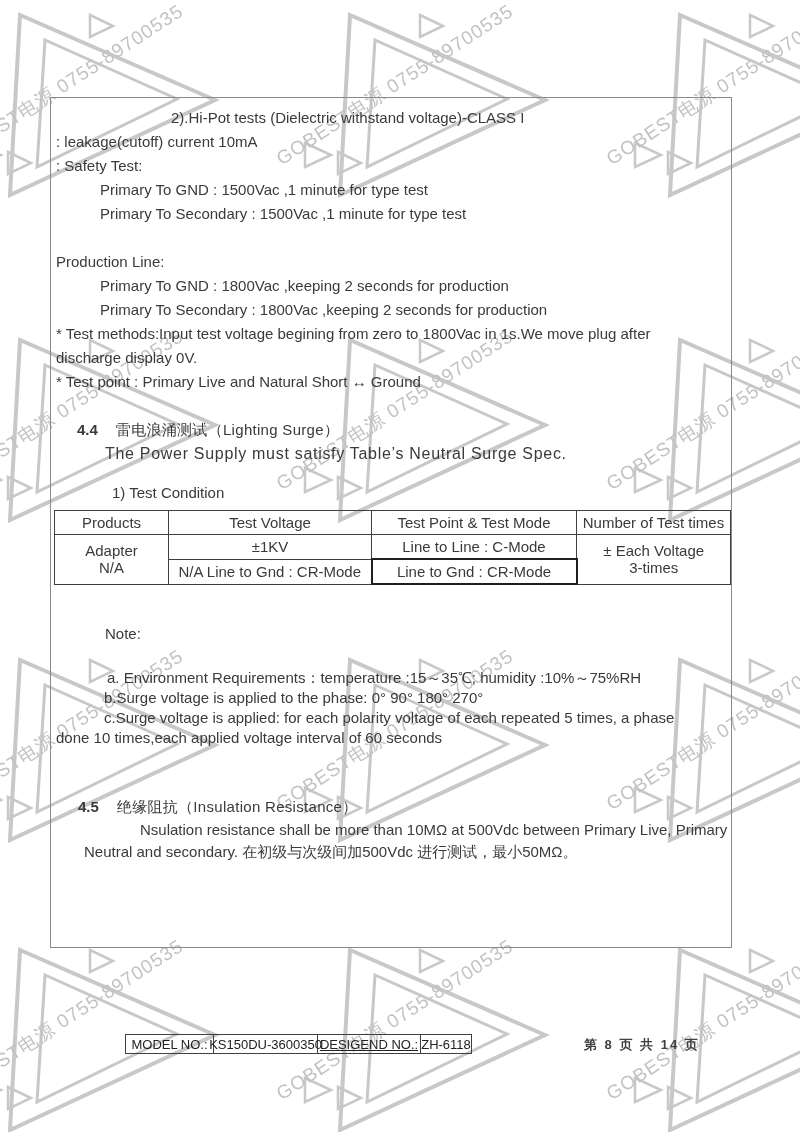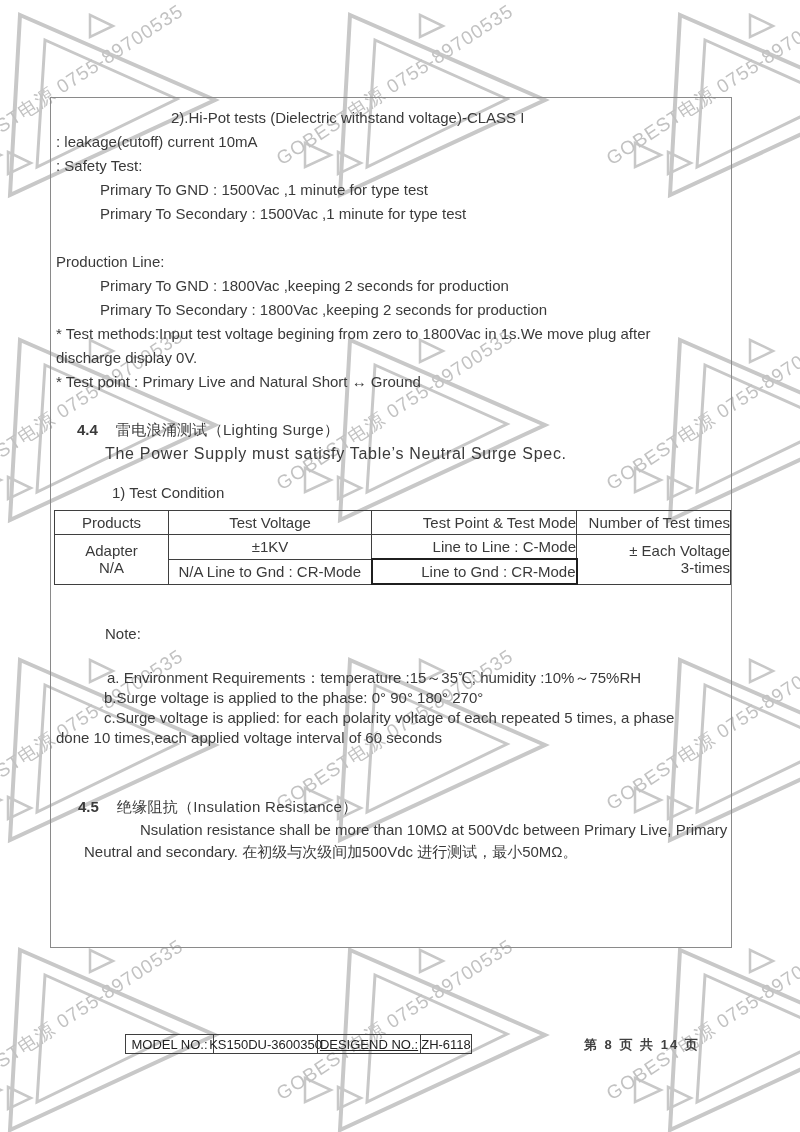--- a/index.html
+++ b/index.html
@@ -45,21 +45,21 @@
   }
   .cond-table td,.cond-table th{
     border:1px solid #3f3f3f;
     font-size:15px;font-weight:400;
     text-align:center;vertical-align:middle;
     padding:0;
     height:23px;
     overflow:hidden;white-space:nowrap;
   }
   .cond-table .c1{width:113px;} .cond-table .c2{width:202px;}
-  .cond-table .c3{width:204px;text-align:right;} .cond-table .c4{width:153px;text-align:right;}
+  .cond-table .c3{width:204px;} .cond-table .c4{width:153px;}
   .cond-table .emph{border:2px solid #1f1f1f;}
   
   .footer-table{
     position:absolute;left:125px;top:1034px;
     display:flex;z-index:2;
     border:1px solid #3f3f3f;
     height:20px;box-sizing:border-box;
     background:transparent;
   }
   .footer-cell{

